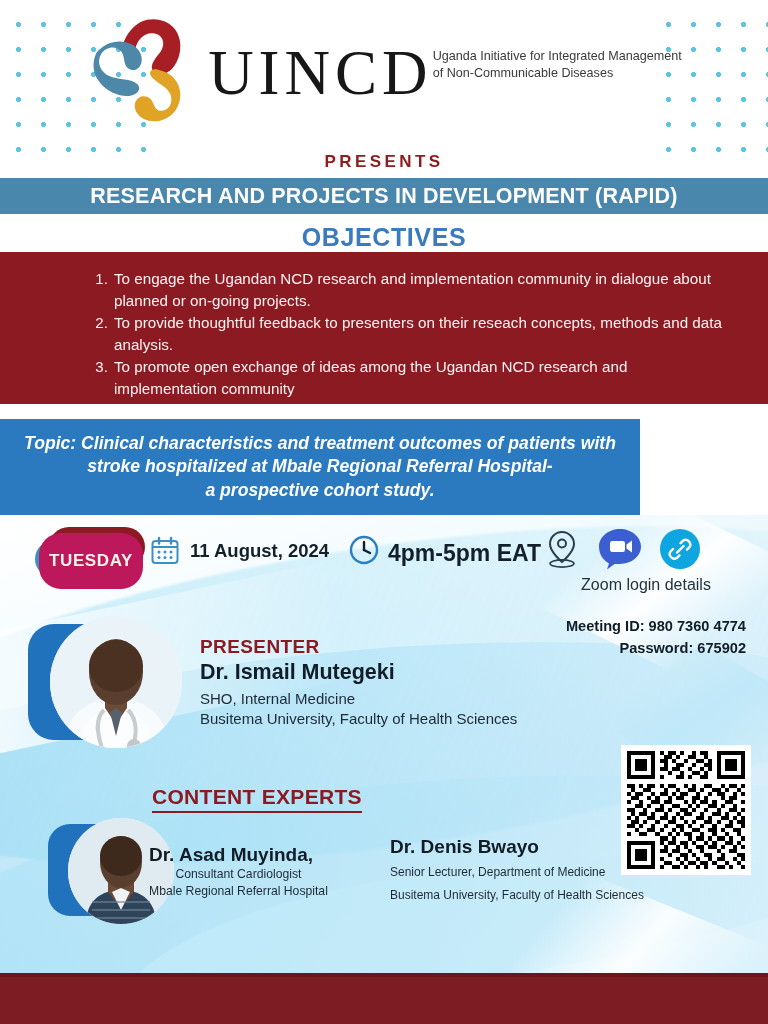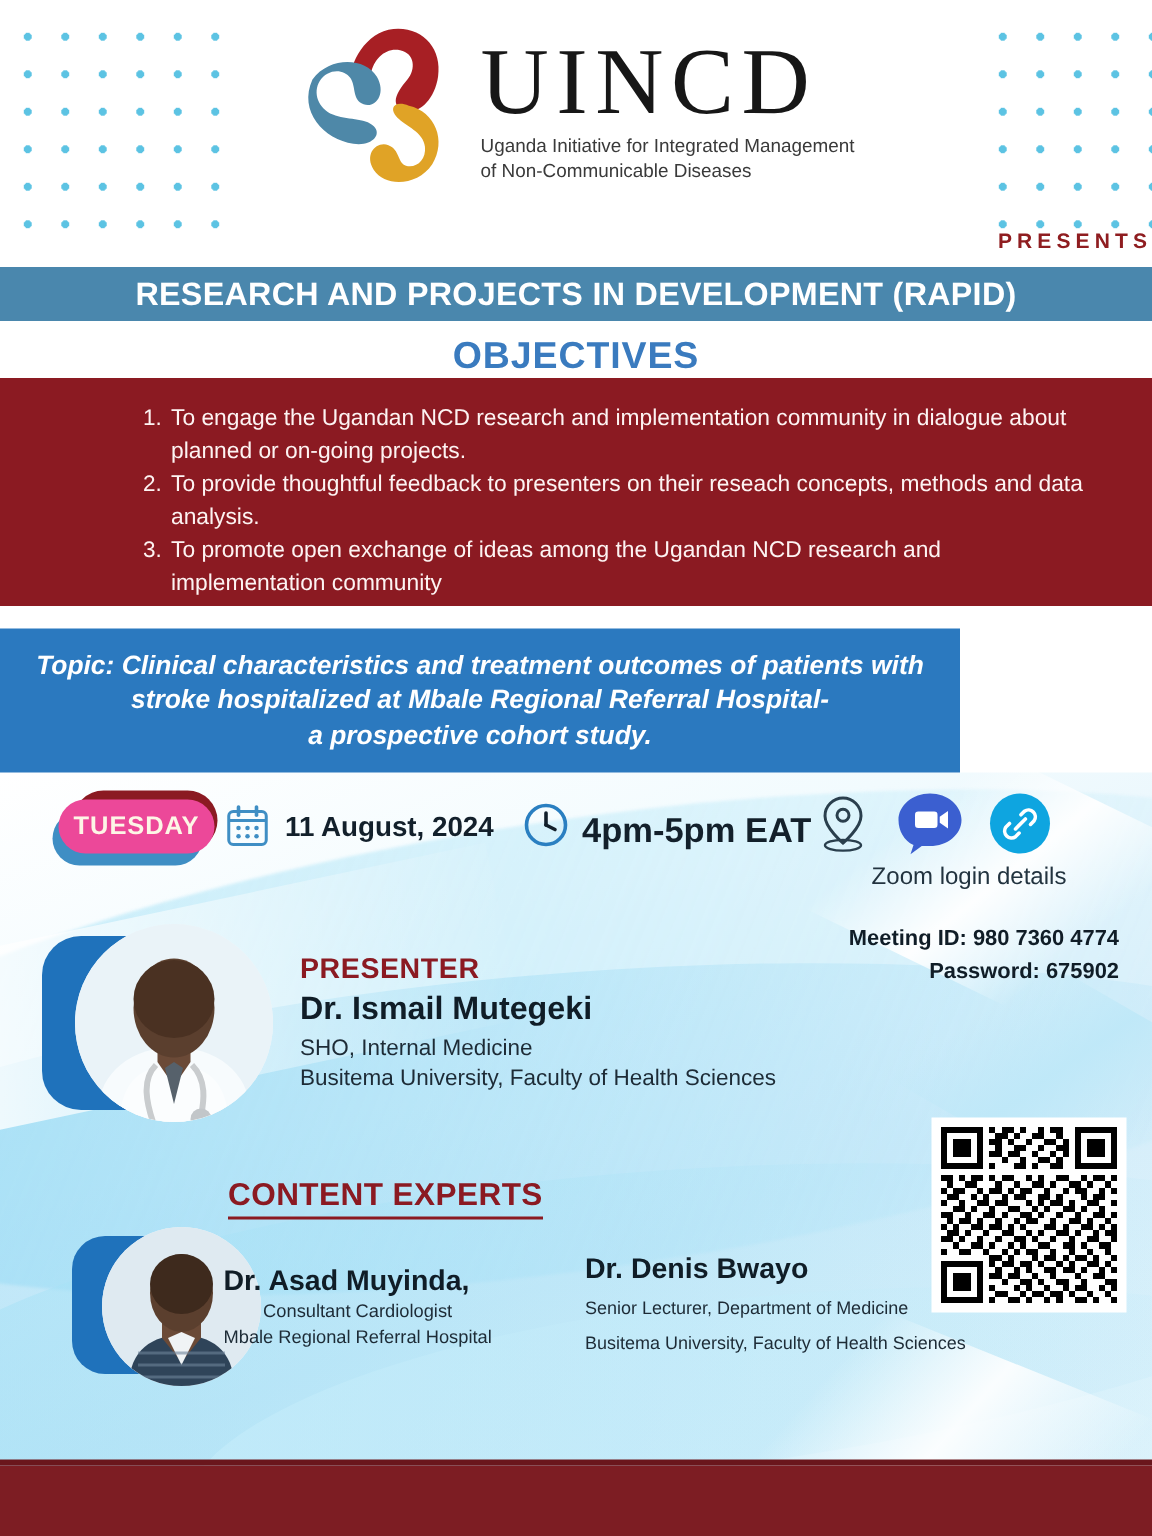--- a/index.html
+++ b/index.html
@@ -48,26 +48,26 @@
     background-image:radial-gradient(#5cc3e3 2.6px, rgba(255,255,255,0) 2.8px);
     background-size:25px 25px;background-position:4px 4px;}
   .dots-left{left:2px;width:152px;}
   .dots-right{left:652px;width:116px;}
 
   
   .logo-wrap{position:absolute;left:0;top:14px;width:768px;height:150px;
     display:flex;align-items:flex-start;justify-content:center;}
   .logo{display:flex;align-items:center;gap:4px;}
   .logo-mark{width:118px;height:112px;flex:0 0 auto;}
-  .logo-text{display:flex;flex-direction:column;justify-content:center;margin-top:6px;}
+  .logo-text{display:flex;justify-content:center;margin-top:6px;}
   .logo-uincd{font-family:"Liberation Serif", serif;font-size:63px;line-height:.96;
     letter-spacing:5px;color:#171717;font-weight:400;}
   .logo-sub{font-size:12.6px;line-height:1.33;color:#3a3a3a;margin-top:5px;max-width:250px;}
-  .presents{position:absolute;left:0;top:152px;width:768px;text-align:right;
-    font-size:14px;font-weight:bold;letter-spacing:3.4px;color:#8f1d20;}
+  .presents{position:absolute;left:0;top:152px;width:768px;text-align:center;
+    font-size:17px;font-weight:bold;letter-spacing:3.4px;color:#8f1d20;}
 
   
   .title-bar{position:absolute;left:0;top:178px;width:768px;height:36px;
     background:#4a87ad;display:flex;align-items:center;justify-content:center;}
   .title-bar span{color:#fff;font-size:21.5px;font-weight:bold;letter-spacing:.2px;}
   .objectives-head{position:absolute;left:0;top:223px;width:768px;text-align:center;
     color:#3a7bbf;font-size:25px;font-weight:bold;letter-spacing:.6px;}
   .obj-box{position:absolute;left:0;top:252px;width:768px;height:152px;background:#8b1a22;}
   .obj-list{margin:0;padding:16px 44px 0 112px;color:#fdf3f2;font-size:15.2px;line-height:1.42;}
   .obj-list li{margin:0 0 1px 0;padding-left:2px;}
@@ -77,21 +77,21 @@
     display:flex;align-items:center;justify-content:flex-end;}
   .topic-bar p{margin:0;width:700px;text-align:center;color:#fff;font-size:17.6px;
     font-weight:bold;font-style:italic;line-height:1.34;}
 
   
   .meta{position:absolute;left:0;top:528px;width:768px;height:62px;}
   .day-badge{position:absolute;left:35px;top:3px;width:110px;height:44px;}
   .day-badge .lyr{position:absolute;border-radius:22px;}
   .day-badge .red{left:14px;top:-4px;width:96px;height:40px;background:#8b1a22;}
   .day-badge .blue{left:0px;top:10px;width:100px;height:36px;background:#3f8ec4;}
-  .day-badge .orange{left:4px;top:2px;width:104px;height:36px;background:#ec4899;
+  .day-badge .orange{left:4px;top:2px;width:104px;height:56px;background:#be185d;
     display:flex;align-items:center;justify-content:center;}
   .day-badge .orange span{color:#fdf6e6;font-size:17px;font-weight:bold;letter-spacing:.6px;}
   .cal-icon{position:absolute;left:150px;top:8px;}
   .date-text{position:absolute;left:190px;top:12px;font-size:18.5px;font-weight:bold;color:#13202b;}
   .clock-icon{position:absolute;left:348px;top:6px;}
   .time-text{position:absolute;left:388px;top:12px;font-size:23px;font-weight:bold;color:#13202b;}
 
   
   .zoom-block{position:absolute;left:540px;top:528px;width:228px;}
   .zoom-icons{display:flex;align-items:center;gap:18px;padding-left:4px;}

